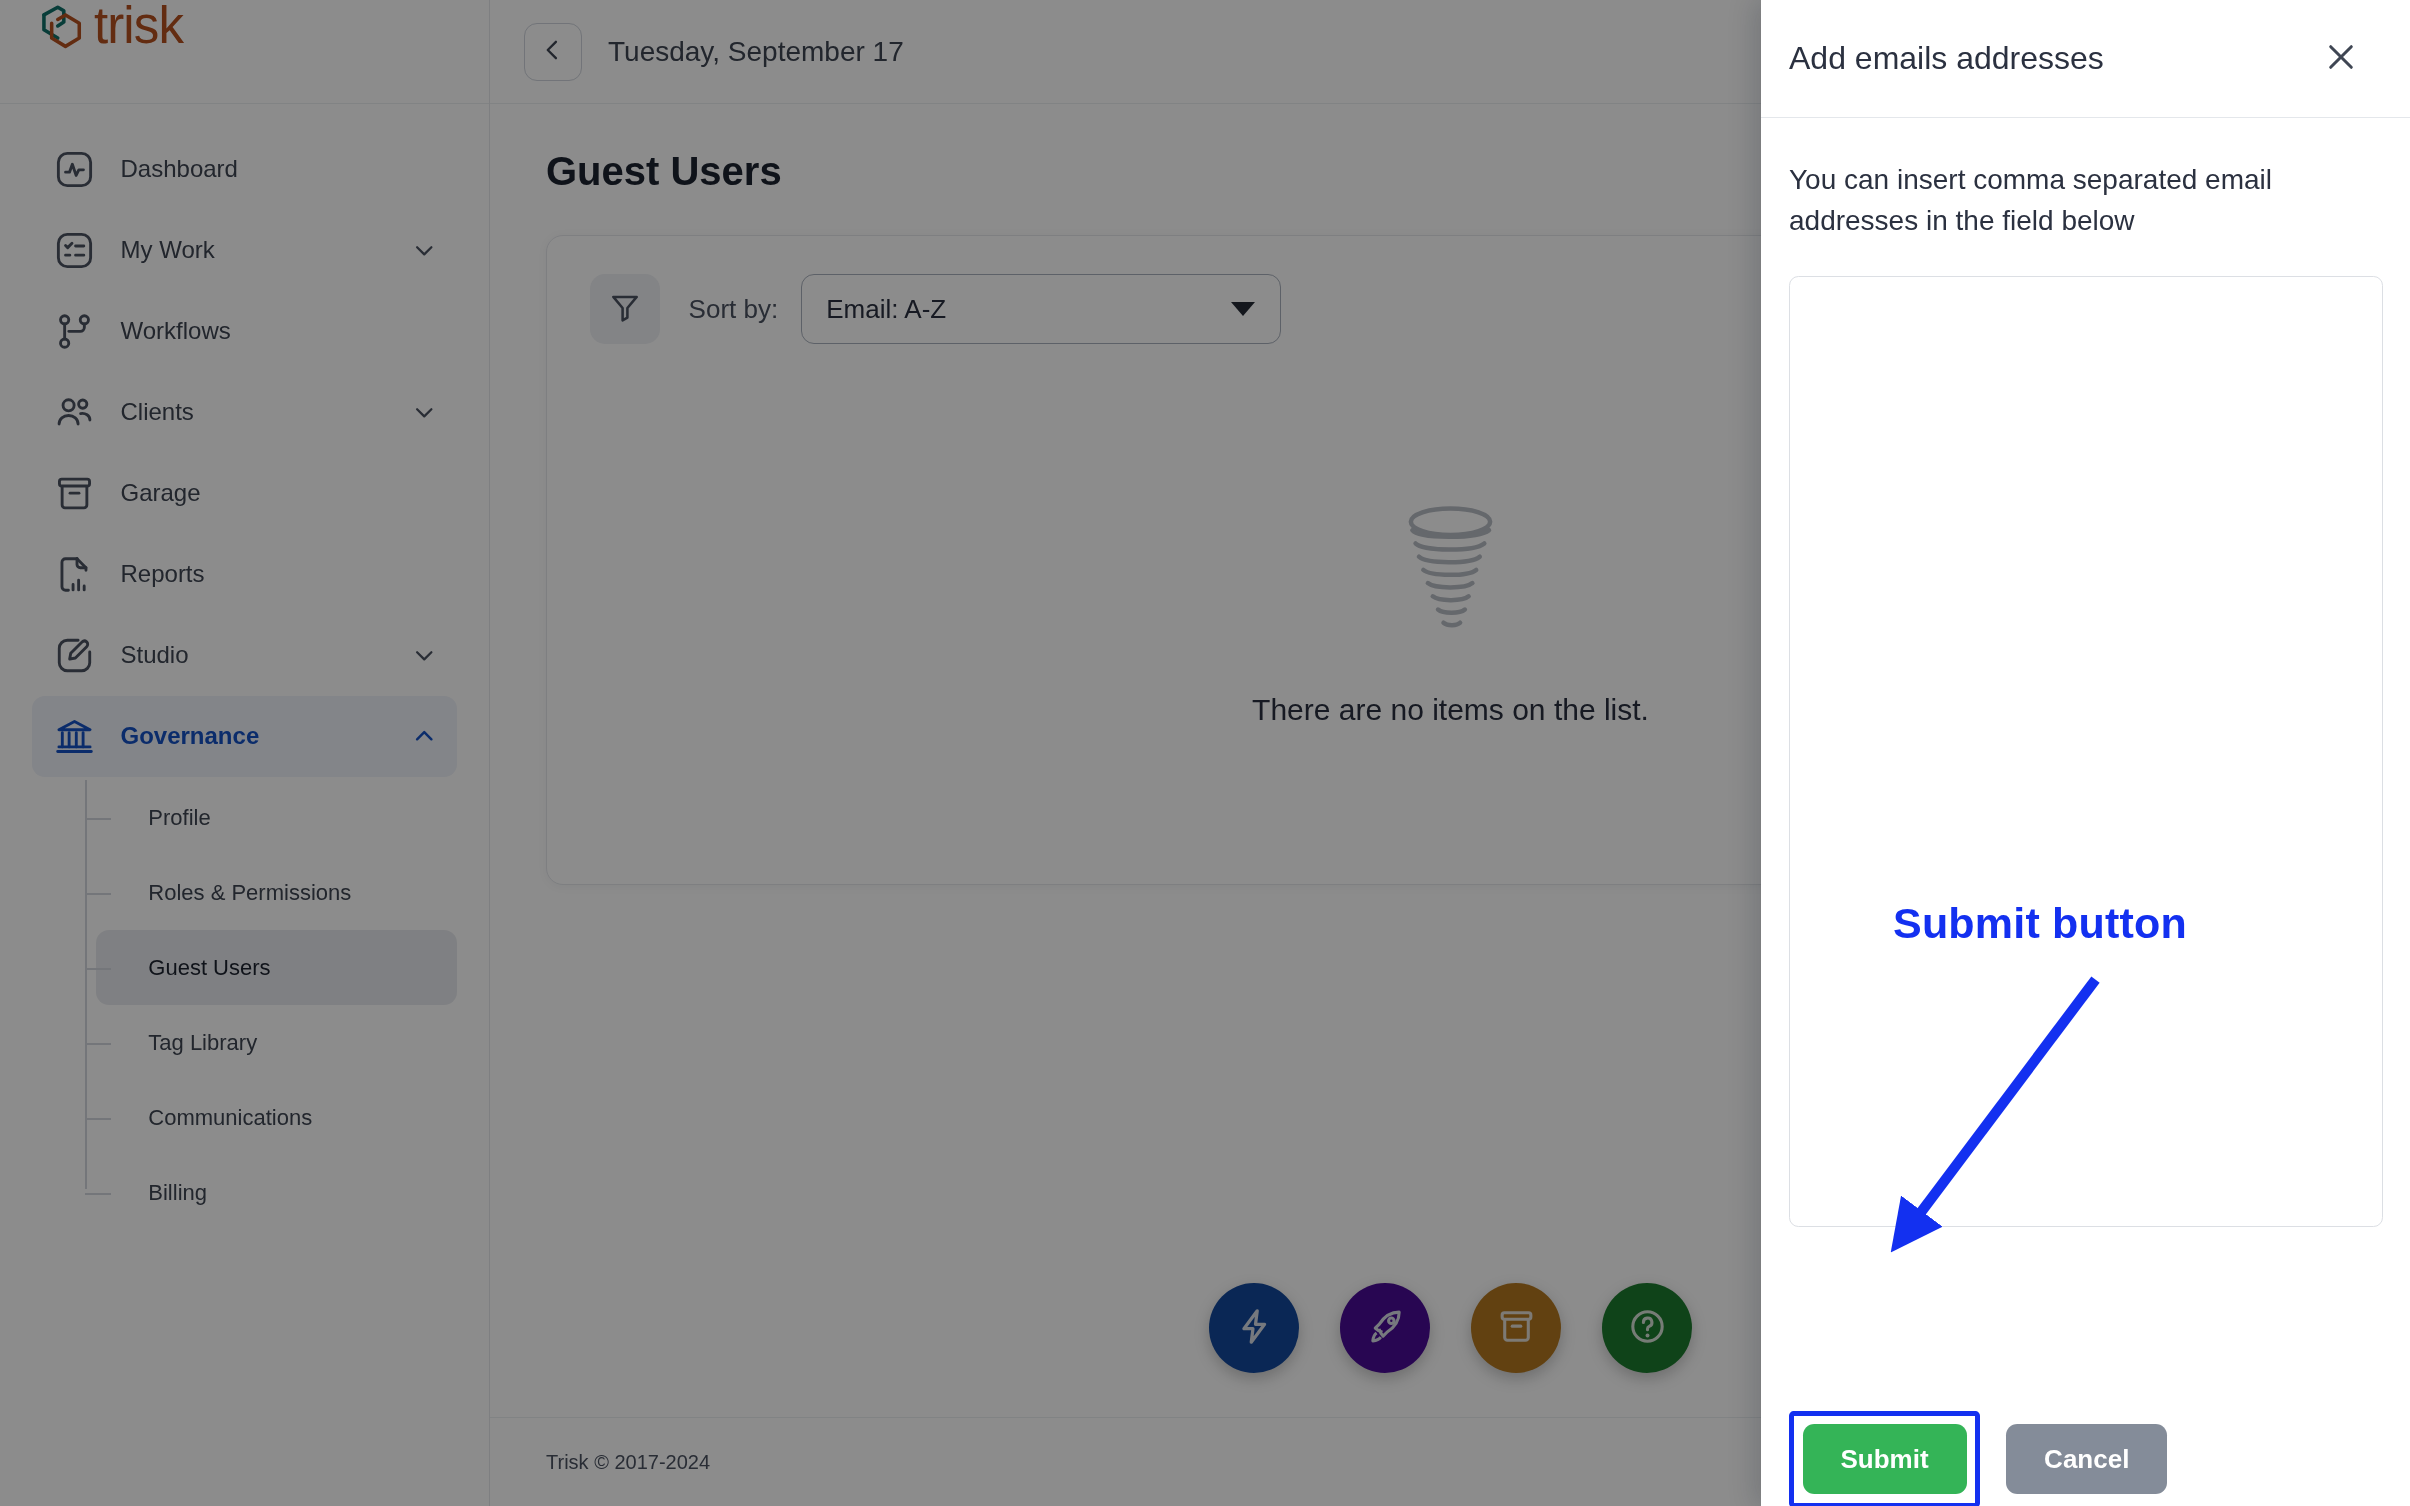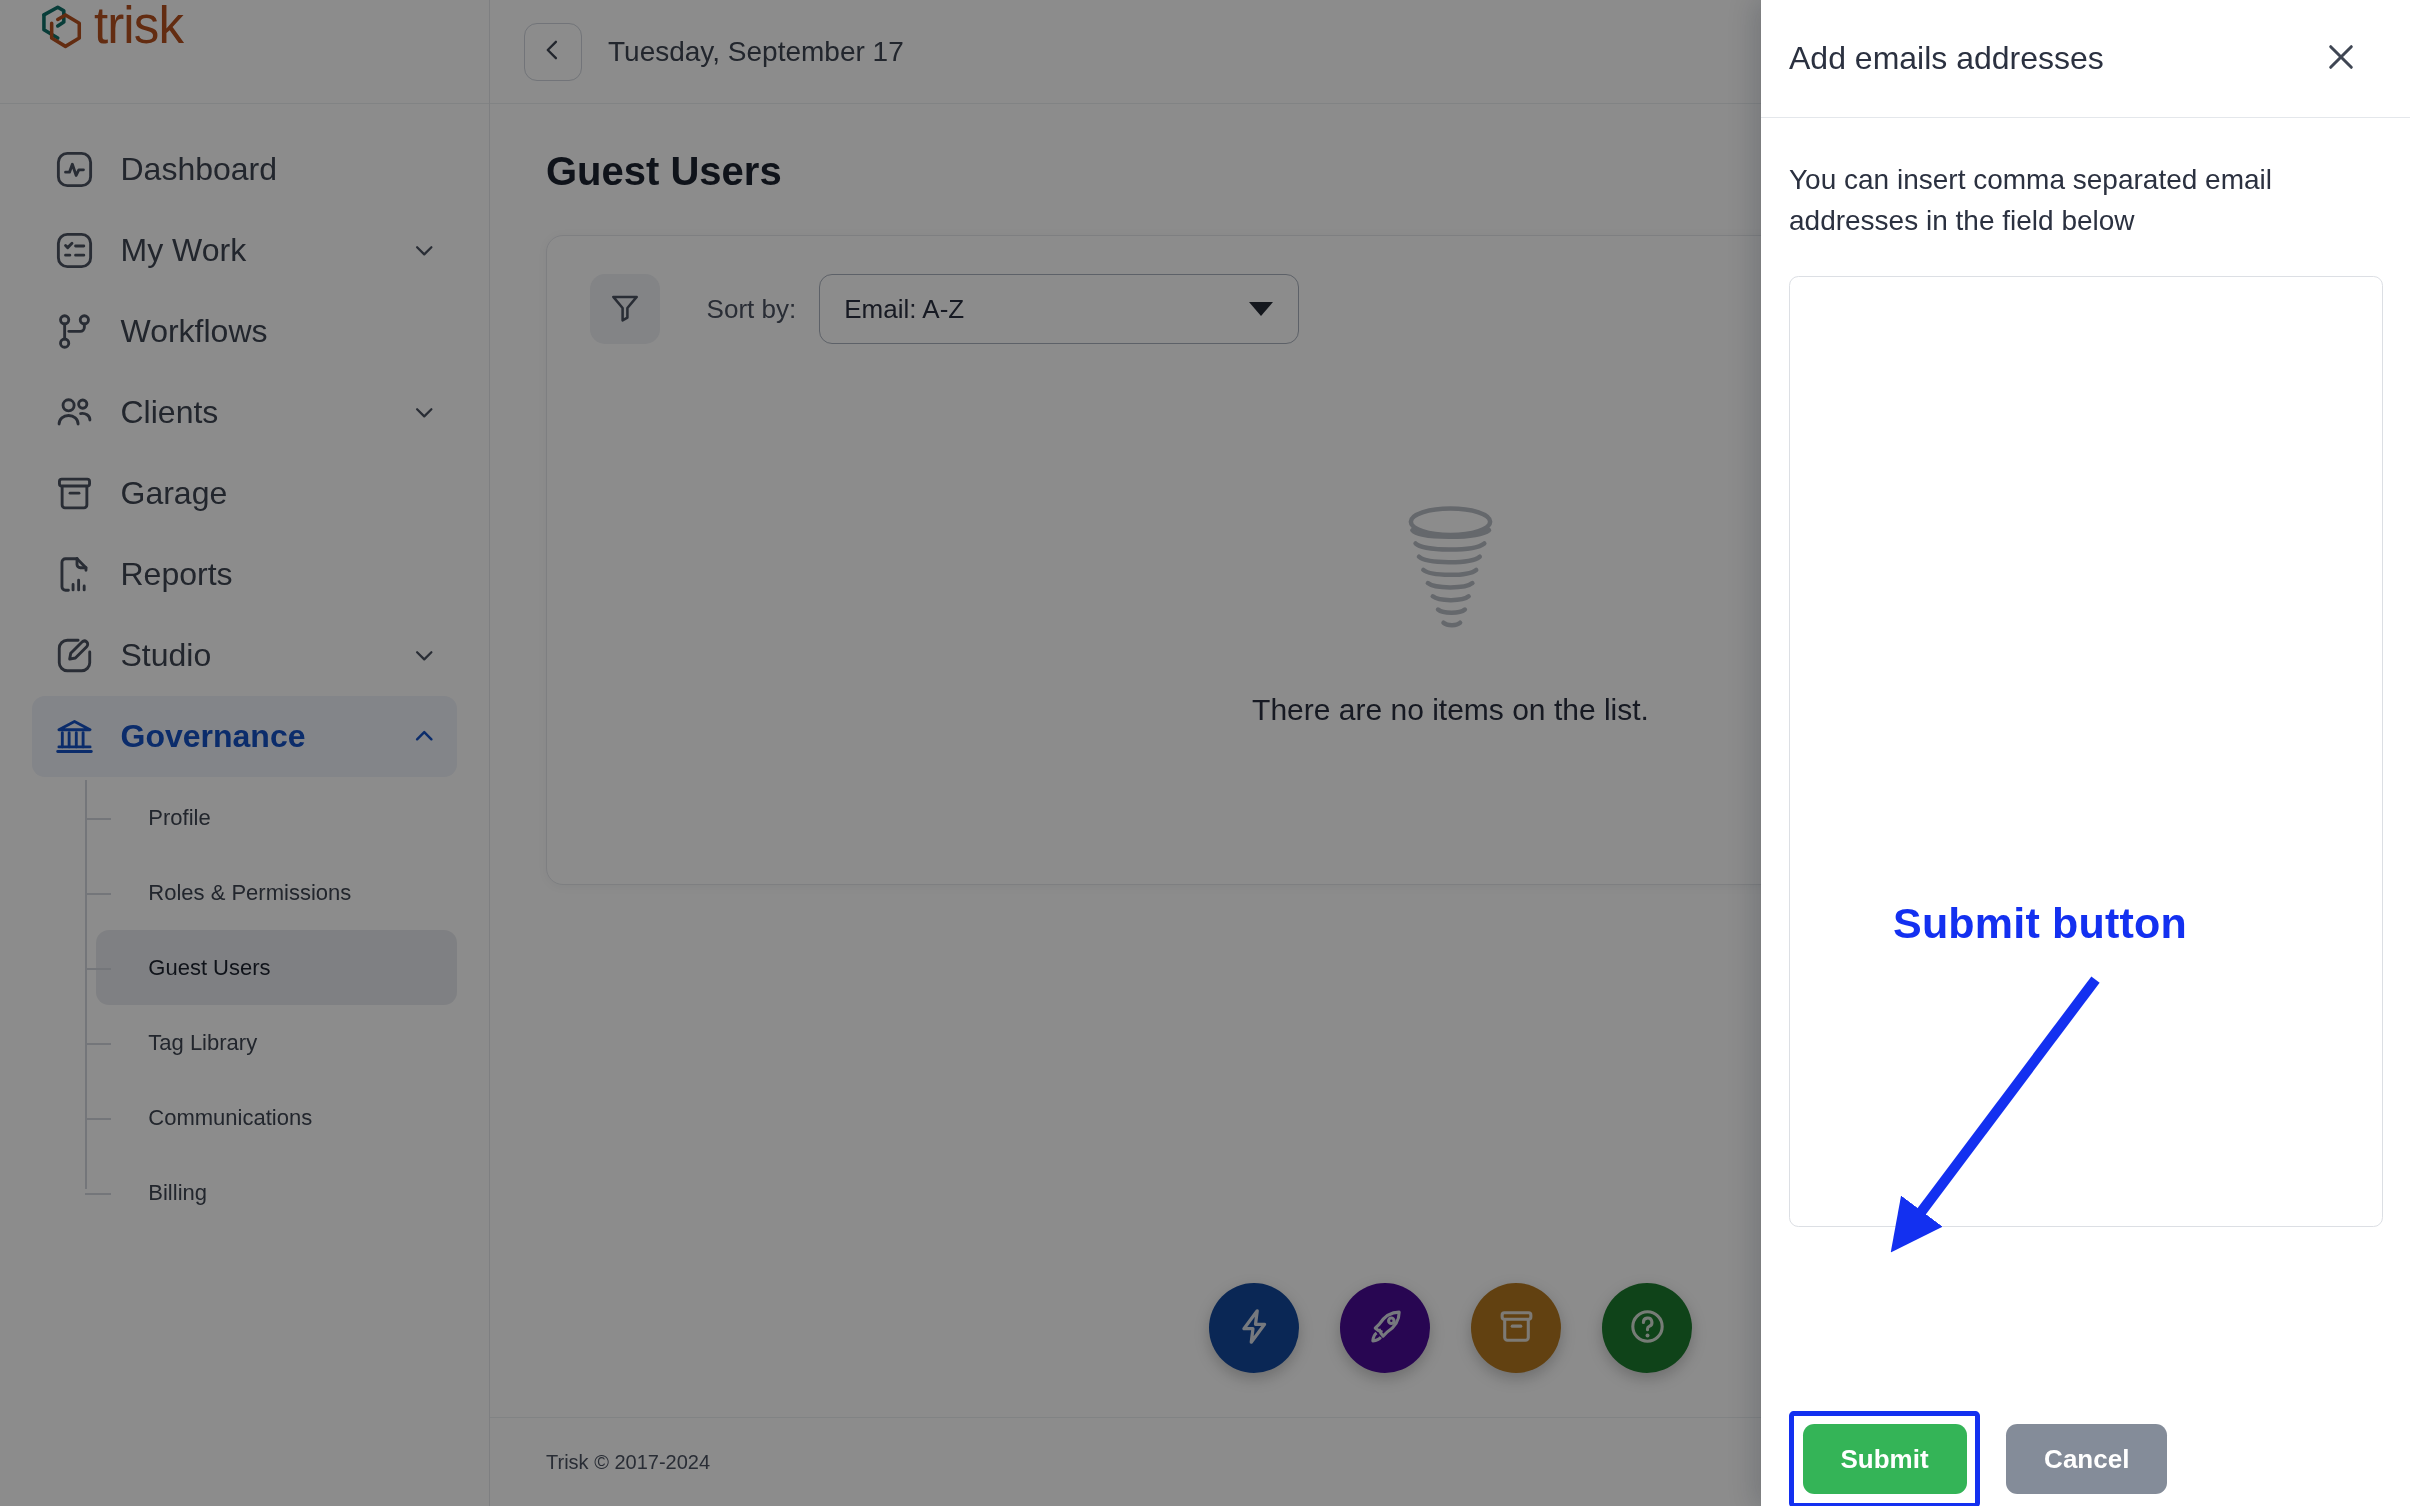--- a/index.html
+++ b/index.html
@@ -44,21 +44,21 @@
   }
 
   .nav { padding: 24.5px 32px 0 32px; flex: 1; overflow: hidden; }
   .nav-item {
     display: flex; align-items: center; gap: 24.5px;
     height: 81px; padding: 0 21px;
     border-radius: 13px; cursor: pointer;
     color: #3f4653;
   }
   .nav-item .ico { width: 43px; height: 43px; flex: none; display:block; }
-  .nav-label { font-size: 32px; color: #3f4653; white-space: nowrap; }
+  .nav-label { font-size: 24px; color: #3f4653; white-space: nowrap; }
   .nav-item.active { background: #eef2f9; }
   .nav-item.active .nav-label { color: #1451c4; font-weight: 600; }
   .chev { margin-left: auto; width: 24.5px; height: 24.5px; flex: none; }
 
   .submenu { position: relative; padding-left: 53px; margin-top: 3.8px; }
   .submenu::before {
     content: ""; position: absolute; left: 53px; top: 0; bottom: 41px;
     width: 1.9px; background: #d4d8df;
   }
   .sub-item {
@@ -103,21 +103,21 @@
   }
   .card-toolbar {
     display: flex; align-items: center; gap: 22.6px;
     padding: 38px 43px 0 43px;
   }
   .filter-btn {
     width: 70px; height: 70px; border-radius: 15px;
     background: #eef0f4; display: flex; align-items: center; justify-content: center;
     cursor: pointer; flex: none;
   }
-  .sortby-label { font-size: 26px; color: #4b5261; margin-left: 24px; white-space: nowrap; }
+  .sortby-label { font-size: 26px; color: #4b5261; margin-left: 6px; white-space: nowrap; }
   .select {
     width: 480px; height: 70px; border: 0.9px solid #aab1bd;
     border-radius: 13px; display: flex; align-items: center;
     padding: 0 24.5px; cursor: pointer; background: #fff;
   }
   .select-value { font-size: 26px; color: #2b3140; flex: 1; white-space: nowrap; }
   .caret {
     width: 0; height: 0;
     border-left: 12.2px solid transparent; border-right: 12.2px solid transparent;
     border-top: 14px solid #262b36;

